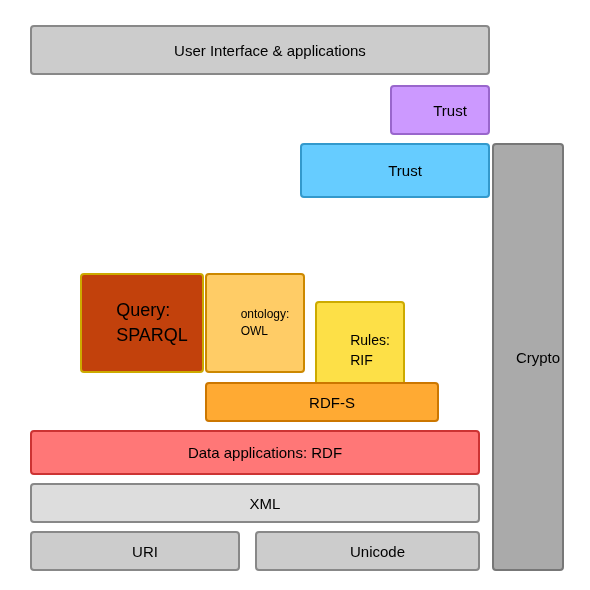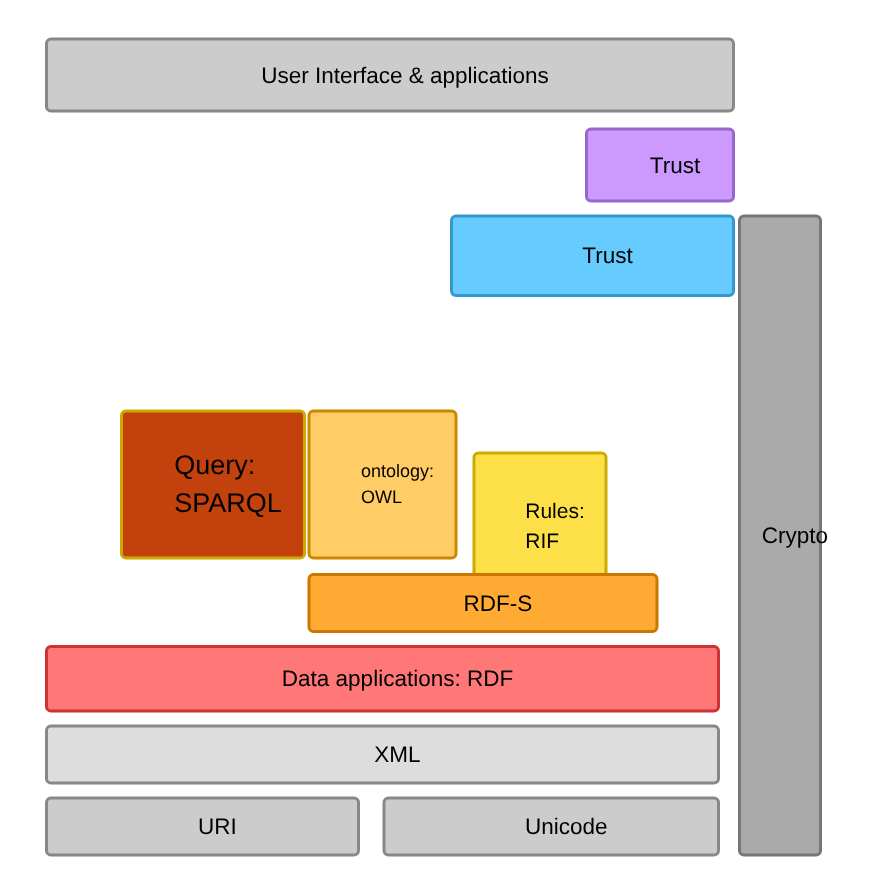--- a/index.html
+++ b/index.html
@@ -74,17 +74,17 @@
   </div>
 
   <div class="layer-box" style="left:10px; top:516px; width:210px; height:40px; background:#cccccc; border-color:#888;">
     <span>URI</span>
   </div>
 
   <div class="layer-box" style="left:235px; top:516px; width:225px; height:40px; background:#cccccc; border-color:#888;">
     <span>Unicode</span>
   </div>
 
-  <div class="layer-box" style="left:472px; top:128px; width:56px; height:428px; background:#aaaaaa; border-color:#777; font-size:15px;">
+  <div class="layer-box" style="left:472px; top:128px; width:72px; height:428px; background:#aaaaaa; border-color:#777; font-size:15px;">
     <span>Crypto</span>
   </div>
 
 </div>
 
 </body></html>

